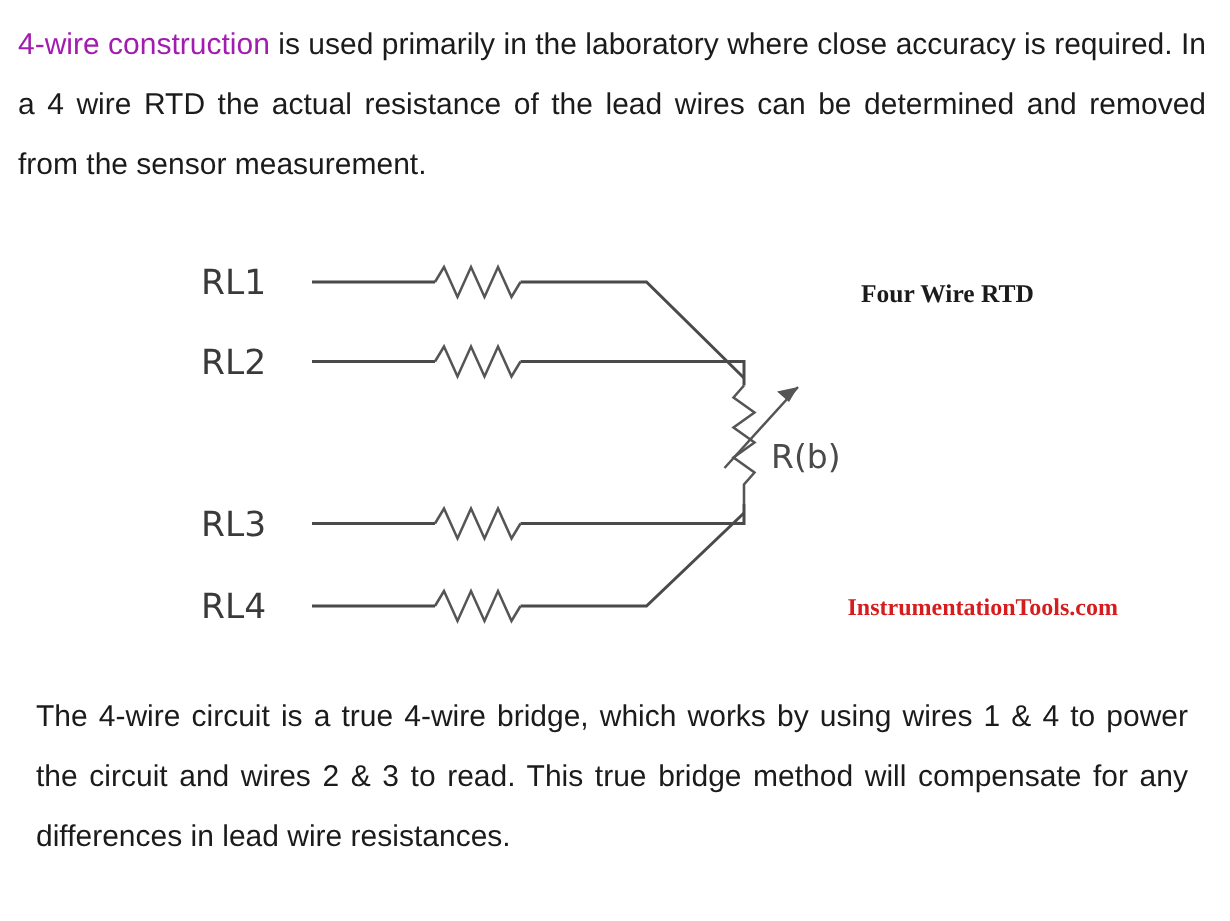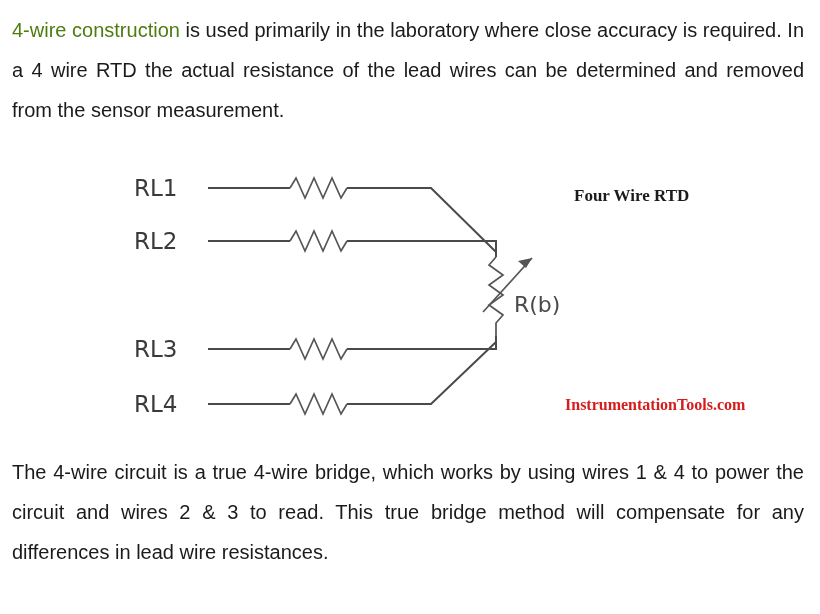--- a/index.html
+++ b/index.html
@@ -26,24 +26,24 @@
     font-size: 20px;
     line-height: 40px;
     text-align: justify;
     text-justify: inter-word;
     color: #1b1b1b;
   }
   .para.top {
     margin: 0;
   }
   .para .accent {
-    color: #4d7c0f;
+    color: #a21caf;
   }
   .para.bottom {
-    margin: 0;
+    margin: 12px;
     padding-top: 2px;
   }
   .figure {
     position: relative;
     width: 796px;
     height: 300px;
     margin: 14px 0 6px 0;
   }
   .figure svg {
     display: block;

